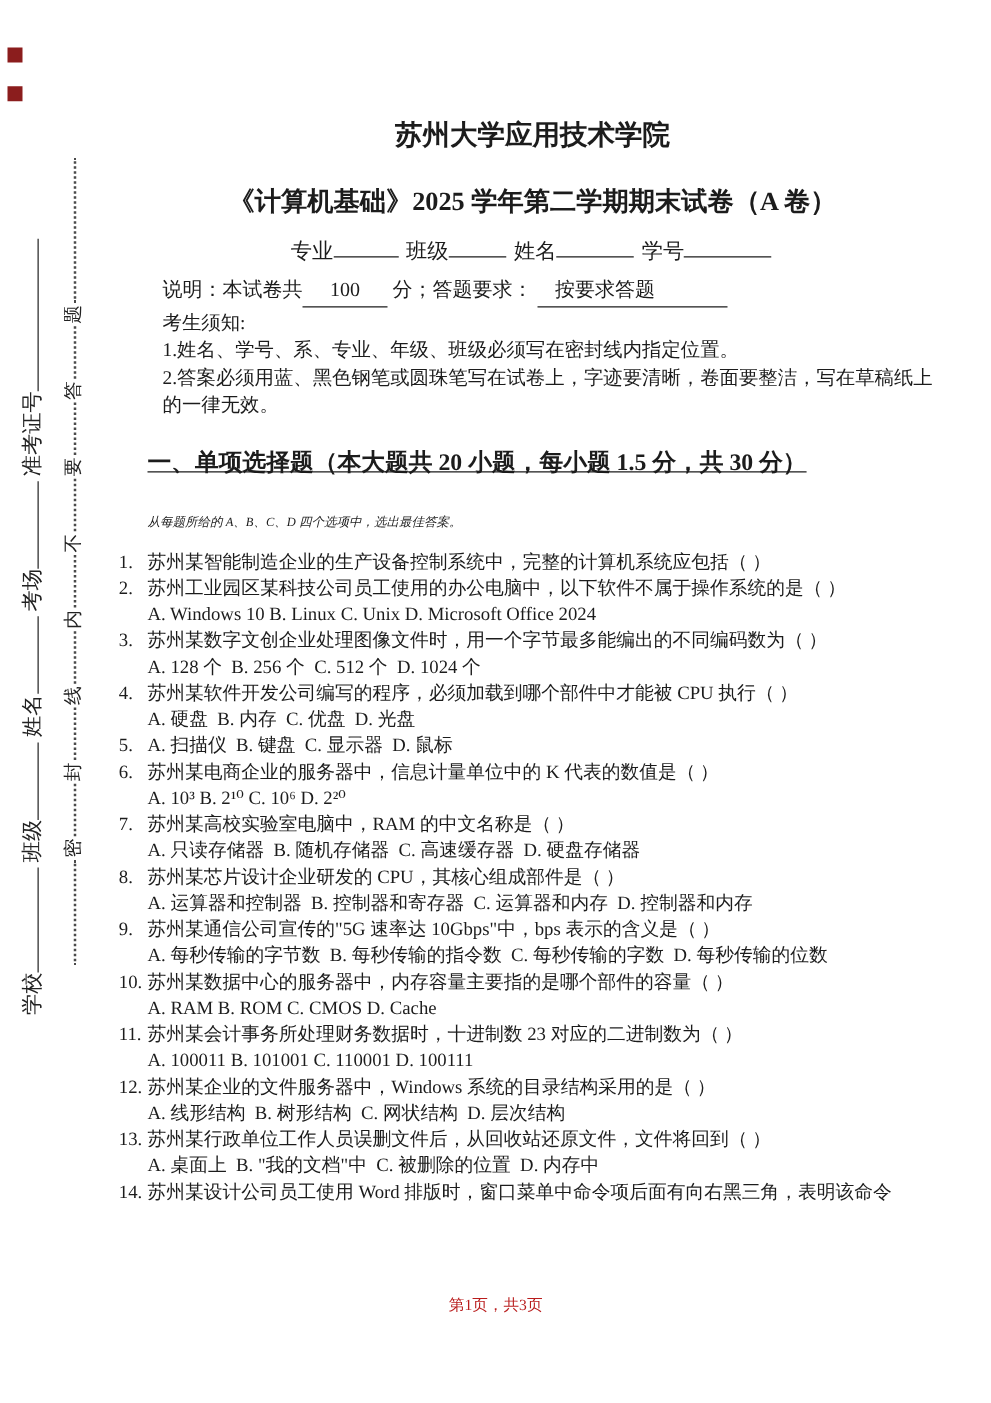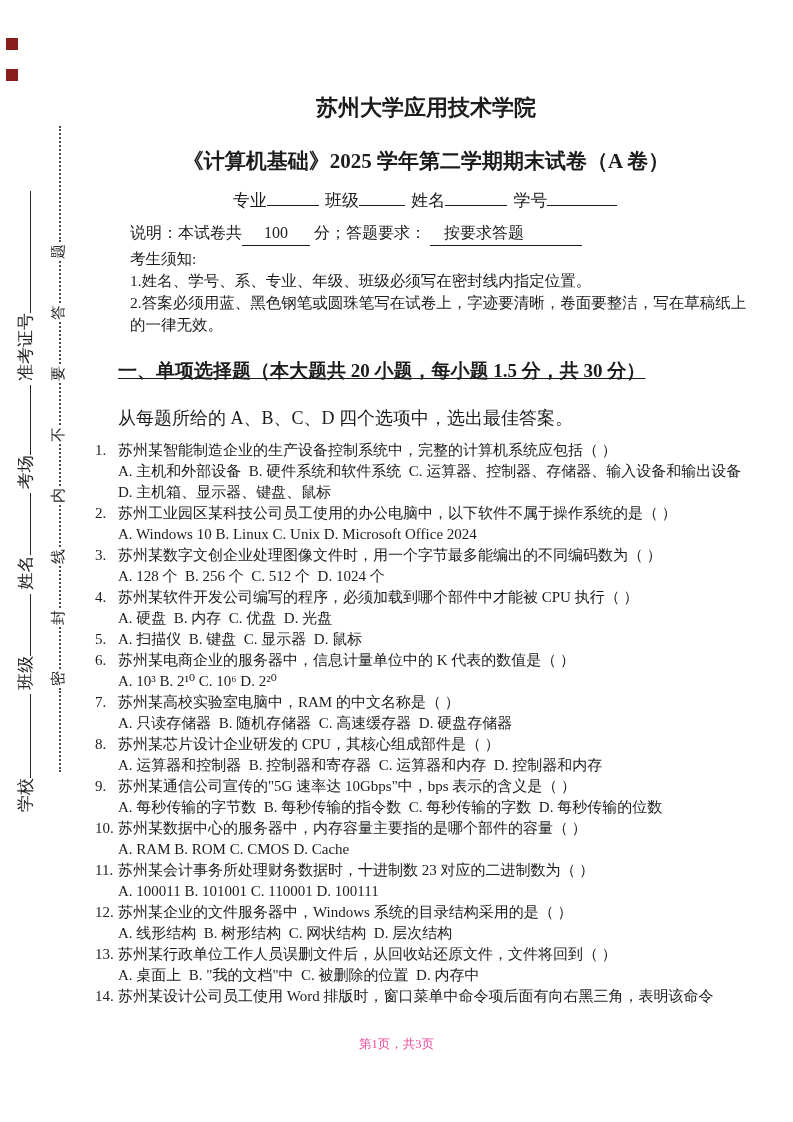--- a/index.html
+++ b/index.html
@@ -59,31 +59,31 @@
   }
   .u-req {
     display:inline-block; padding:0 58px 0 14px;
     border-bottom:1.2px solid #1c1c1c;
   }
 
   .notice { margin:2px 0 0 35px; font-size:15.5px; line-height:22px; }
   .notice p { margin:0; }
 
   .section-heading { margin:21px 0 0 23px; font-size:19px; font-weight:bold; line-height:27px;text-decoration:underline; }
-  .section-intro { margin:24px 0 0 23px; font-size:18px; line-height:21px; }
+  .section-intro { margin:24px 0 0 23px; font-size:10px; line-height:21px;font-style:italic; }
 
   .q-list { margin:11px 0 0 0; font-size:15px; line-height:21px; }
   .q-row { display:flex; align-items:flex-start; }
   .q-num { width:23px; flex:0 0 23px; }
   .q-body { flex:1; }
   .q-options { white-space:pre-wrap; }
 
   .footer {
     position:absolute; left:0; right:0; top:1036px; text-align:center;
-    font-size:12.5px; color:#ec4899;
+    font-size:12.5px; color:#b91c1c;
   }
 </style>
 </head>
 <body>
 
 <div class="page">
 
   <div class="edge-mark m1" style="background: rgb(139, 29, 29);"></div>
   <div class="edge-mark m2" style="background: rgb(139, 29, 29);"></div>
 
@@ -124,21 +124,20 @@
     </div>
 
     <div class="section-heading">一、单项选择题（本大题共 20 小题，每小题 1.5 分，共 30 分）</div>
     <div class="section-intro">从每题所给的 A、B、C、D 四个选项中，选出最佳答案。</div>
 
     <div class="q-list">
         <div class="q-row">
           <div class="q-num">1.</div>
           <div class="q-body">
             <div class="q-stem">苏州某智能制造企业的生产设备控制系统中，完整的计算机系统应包括（ ）</div>
-            <div class="q-options">A. 主机和外部设备  B. 硬件系统和软件系统  C. 运算器、控制器、存储器、输入设备和输出设备  D. 主机箱、显示器、键盘、鼠标</div>
           </div>
         </div>
         <div class="q-row">
           <div class="q-num">2.</div>
           <div class="q-body">
             <div class="q-stem">苏州工业园区某科技公司员工使用的办公电脑中，以下软件不属于操作系统的是（ ）</div>
             <div class="q-options">A. Windows 10 B. Linux C. Unix D. Microsoft Office 2024</div>
           </div>
         </div>
         <div class="q-row">

